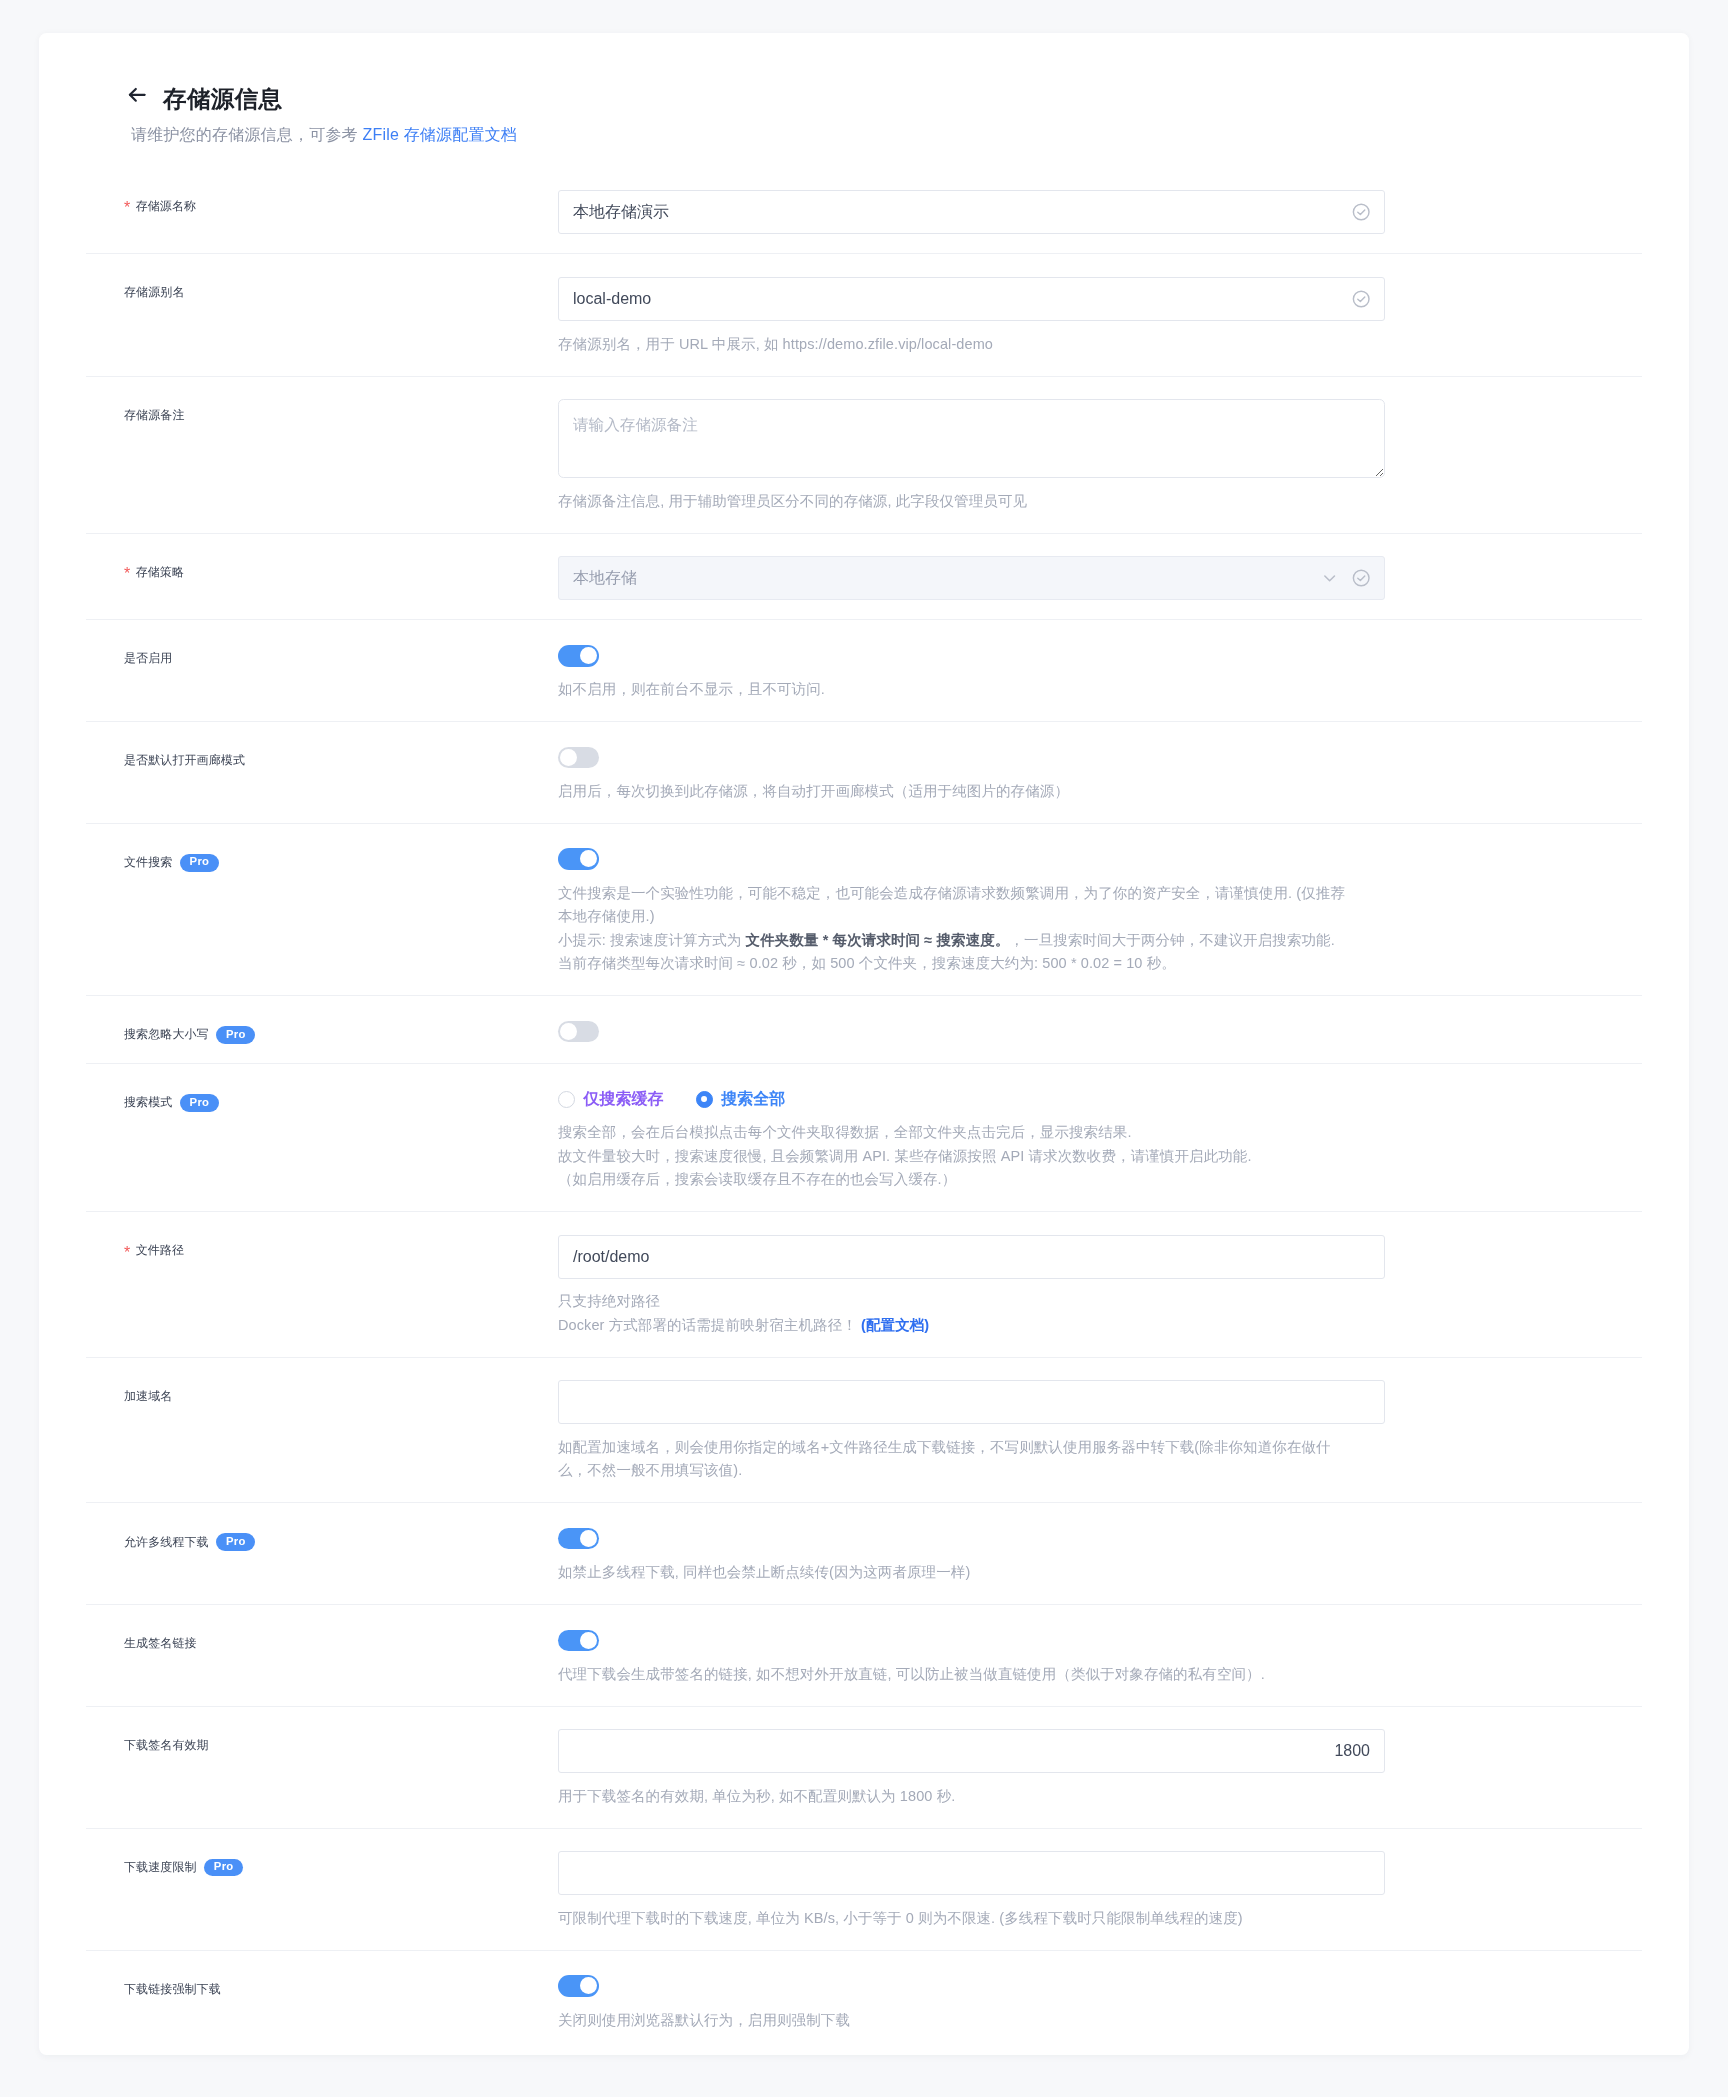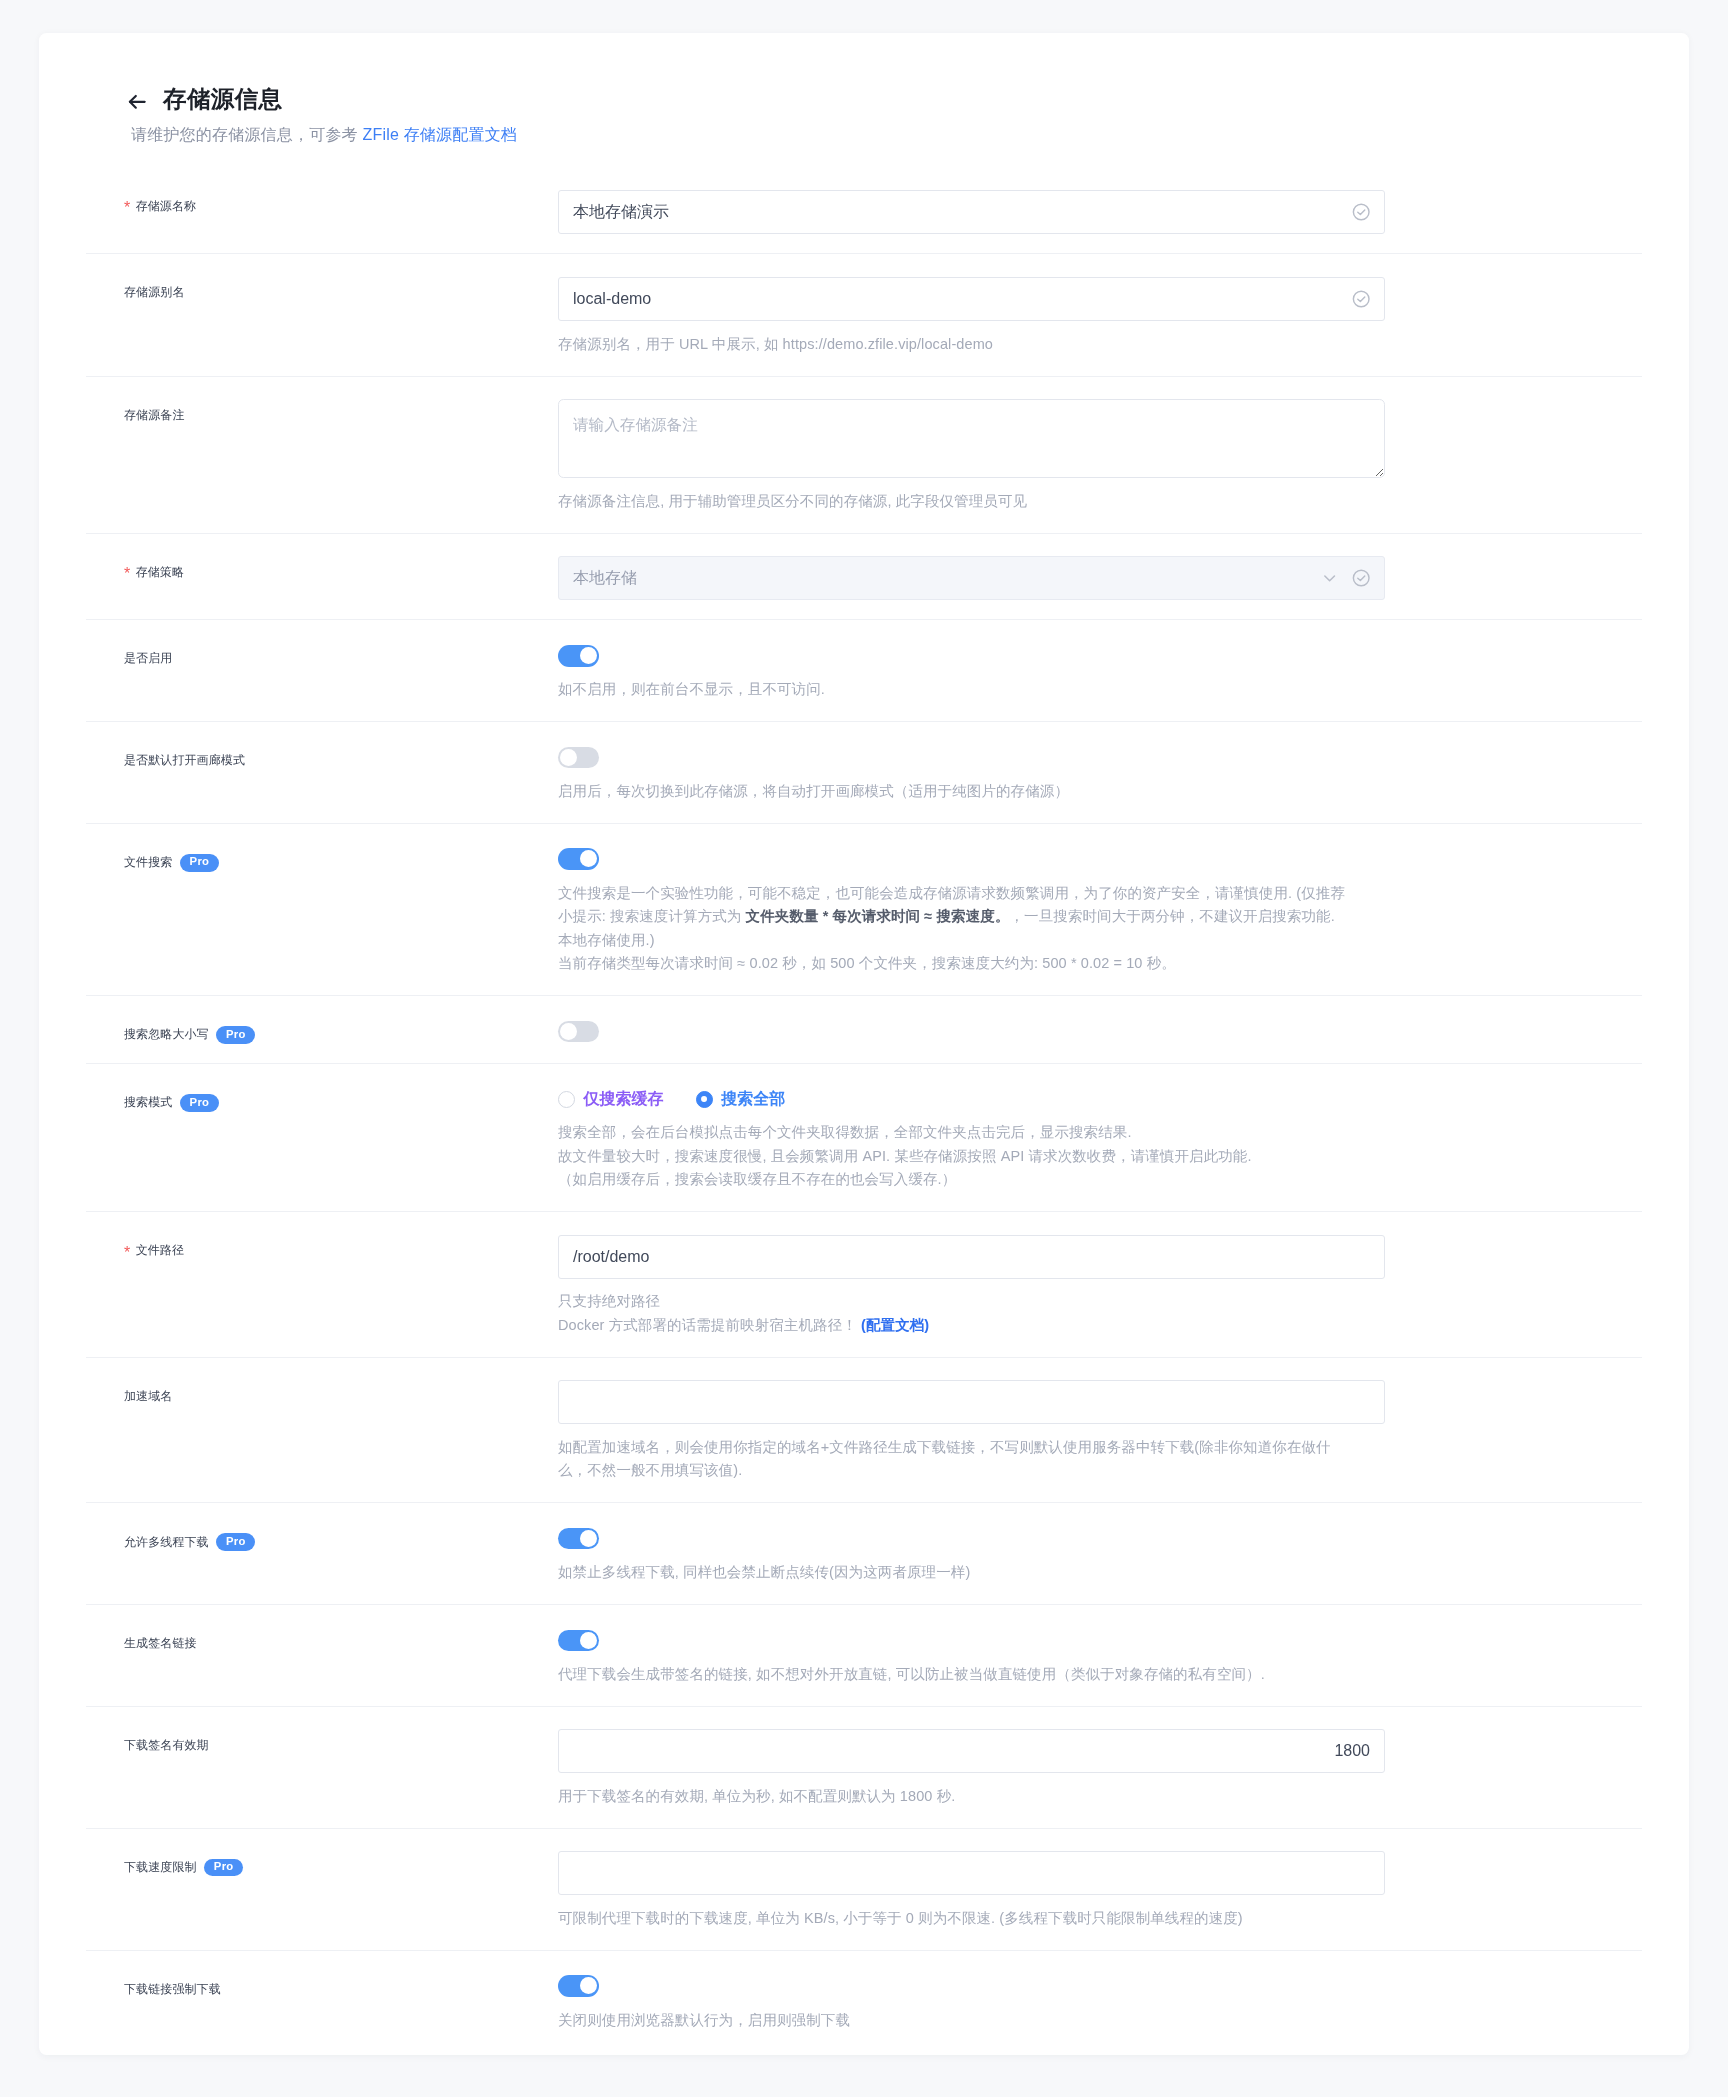--- a/index.html
+++ b/index.html
@@ -21,21 +21,21 @@
     border-radius: 7.5px;
     width: 100%;
     height: 100%;
     box-shadow: 0 1.1px 7.5px rgba(24,40,80,0.045);
     padding: 28px 47px 0 47px;
     overflow: hidden;
   }
 
   
   .hdr { padding: 21.5px 0 0 38px; }
-  .hdr-row { display: flex; align-items: flex-end; gap: 14px; }
+  .hdr-row { display: flex; align-items: flex-start; gap: 14px; }
   .back-arrow {
     width: 25px; height: 25px;
     display: flex; align-items: center; justify-content: center;
     color: #1f2430; cursor: pointer; flex: 0 0 auto;
   }
   .back-arrow svg { display:block; }
   .hdr-title {
     font-size: 23.6px;
     font-weight: bold;
     color: #1d2129;
@@ -345,22 +345,22 @@
       <div class="label-col">
         <span class="label-txt">文件搜索</span>
         <span class="pro-badge">Pro</span>
       </div>
       <div class="ctrl-col">
         <div class="switch on">
               <span class="knob"></span>
             </div>
         <div class="help">
           <span class="help-line">文件搜索是一个实验性功能，可能不稳定，也可能会造成存储源请求数频繁调用，为了你的资产安全，请谨慎使用. (仅推荐</span>
+          <span class="help-line">本地存储使用.)</span>
           <span class="help-line"><span>小提示: 搜索速度计算方式为 </span><span class="b">文件夹数量 * 每次请求时间 ≈ 搜索速度。</span><span>，一旦搜索时间大于两分钟，不建议开启搜索功能.</span></span>
-          <span class="help-line">本地存储使用.)</span>
           <span class="help-line">当前存储类型每次请求时间 ≈ 0.02 秒，如 500 个文件夹，搜索速度大约为: 500 * 0.02 = 10 秒。</span>
         </div>
       </div>
     </div>
 
     <div class="row">
       <div class="label-col">
         <span class="label-txt">搜索忽略大小写</span>
         <span class="pro-badge">Pro</span>
       </div>

